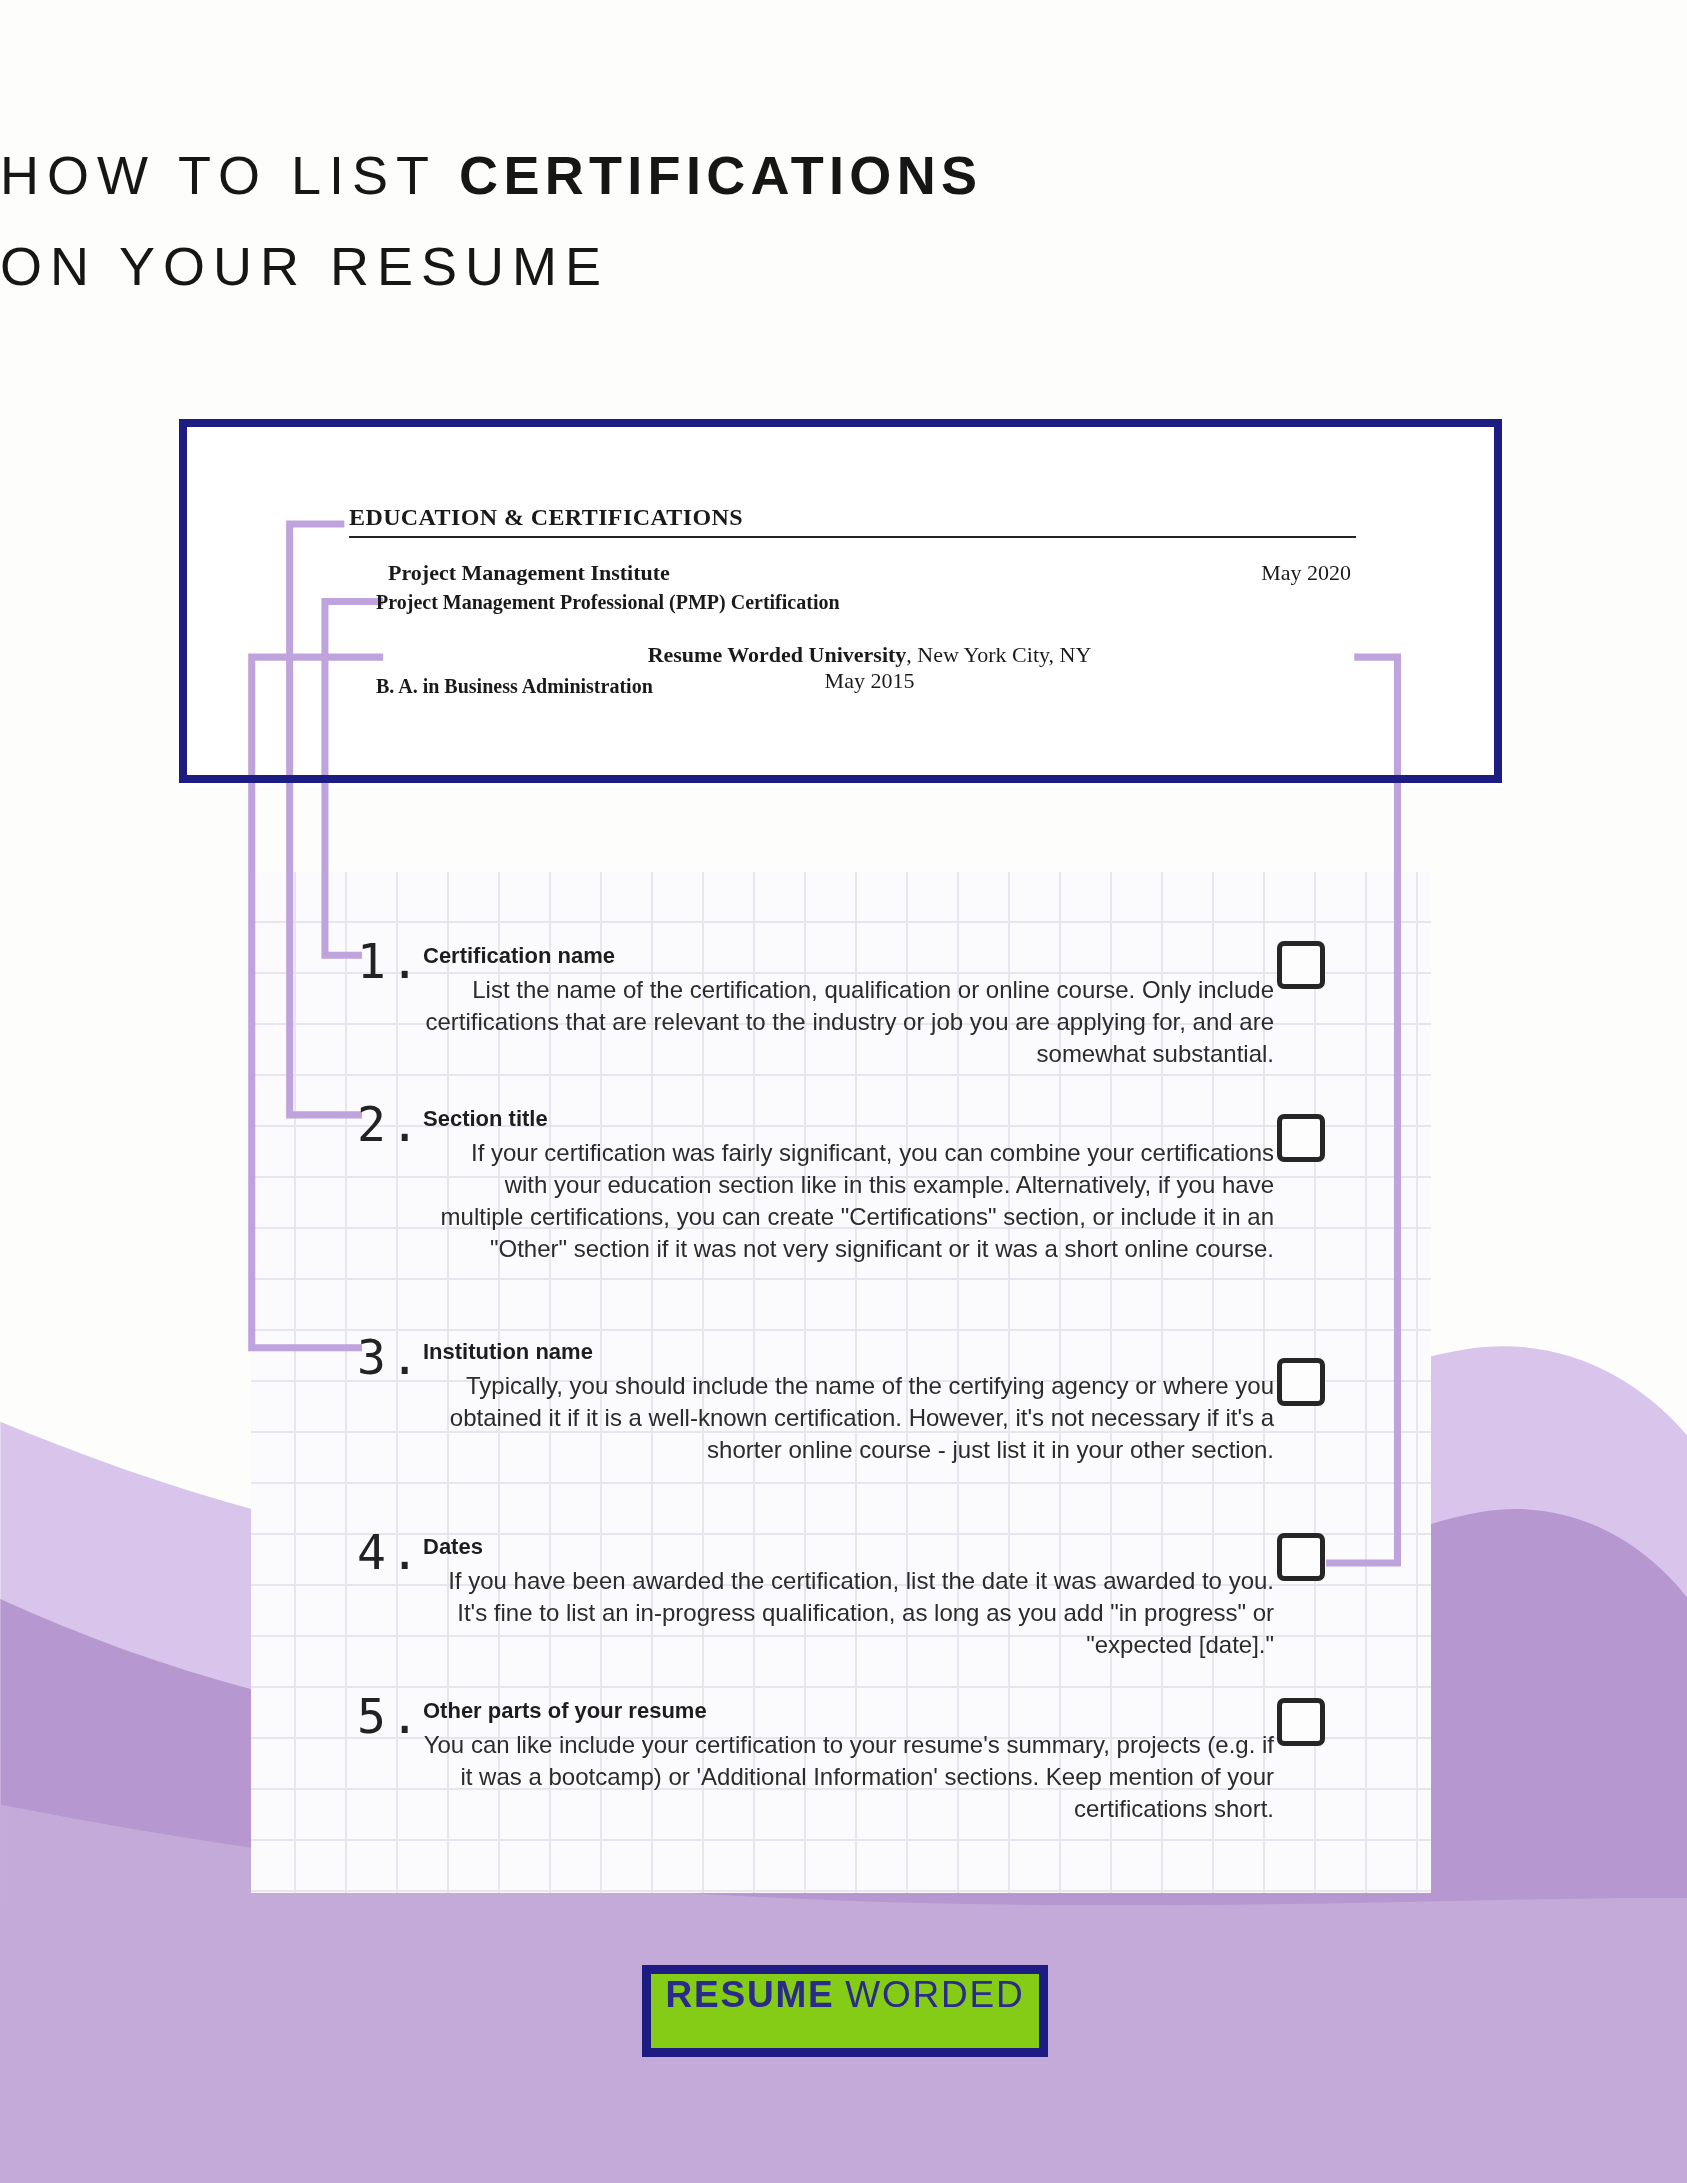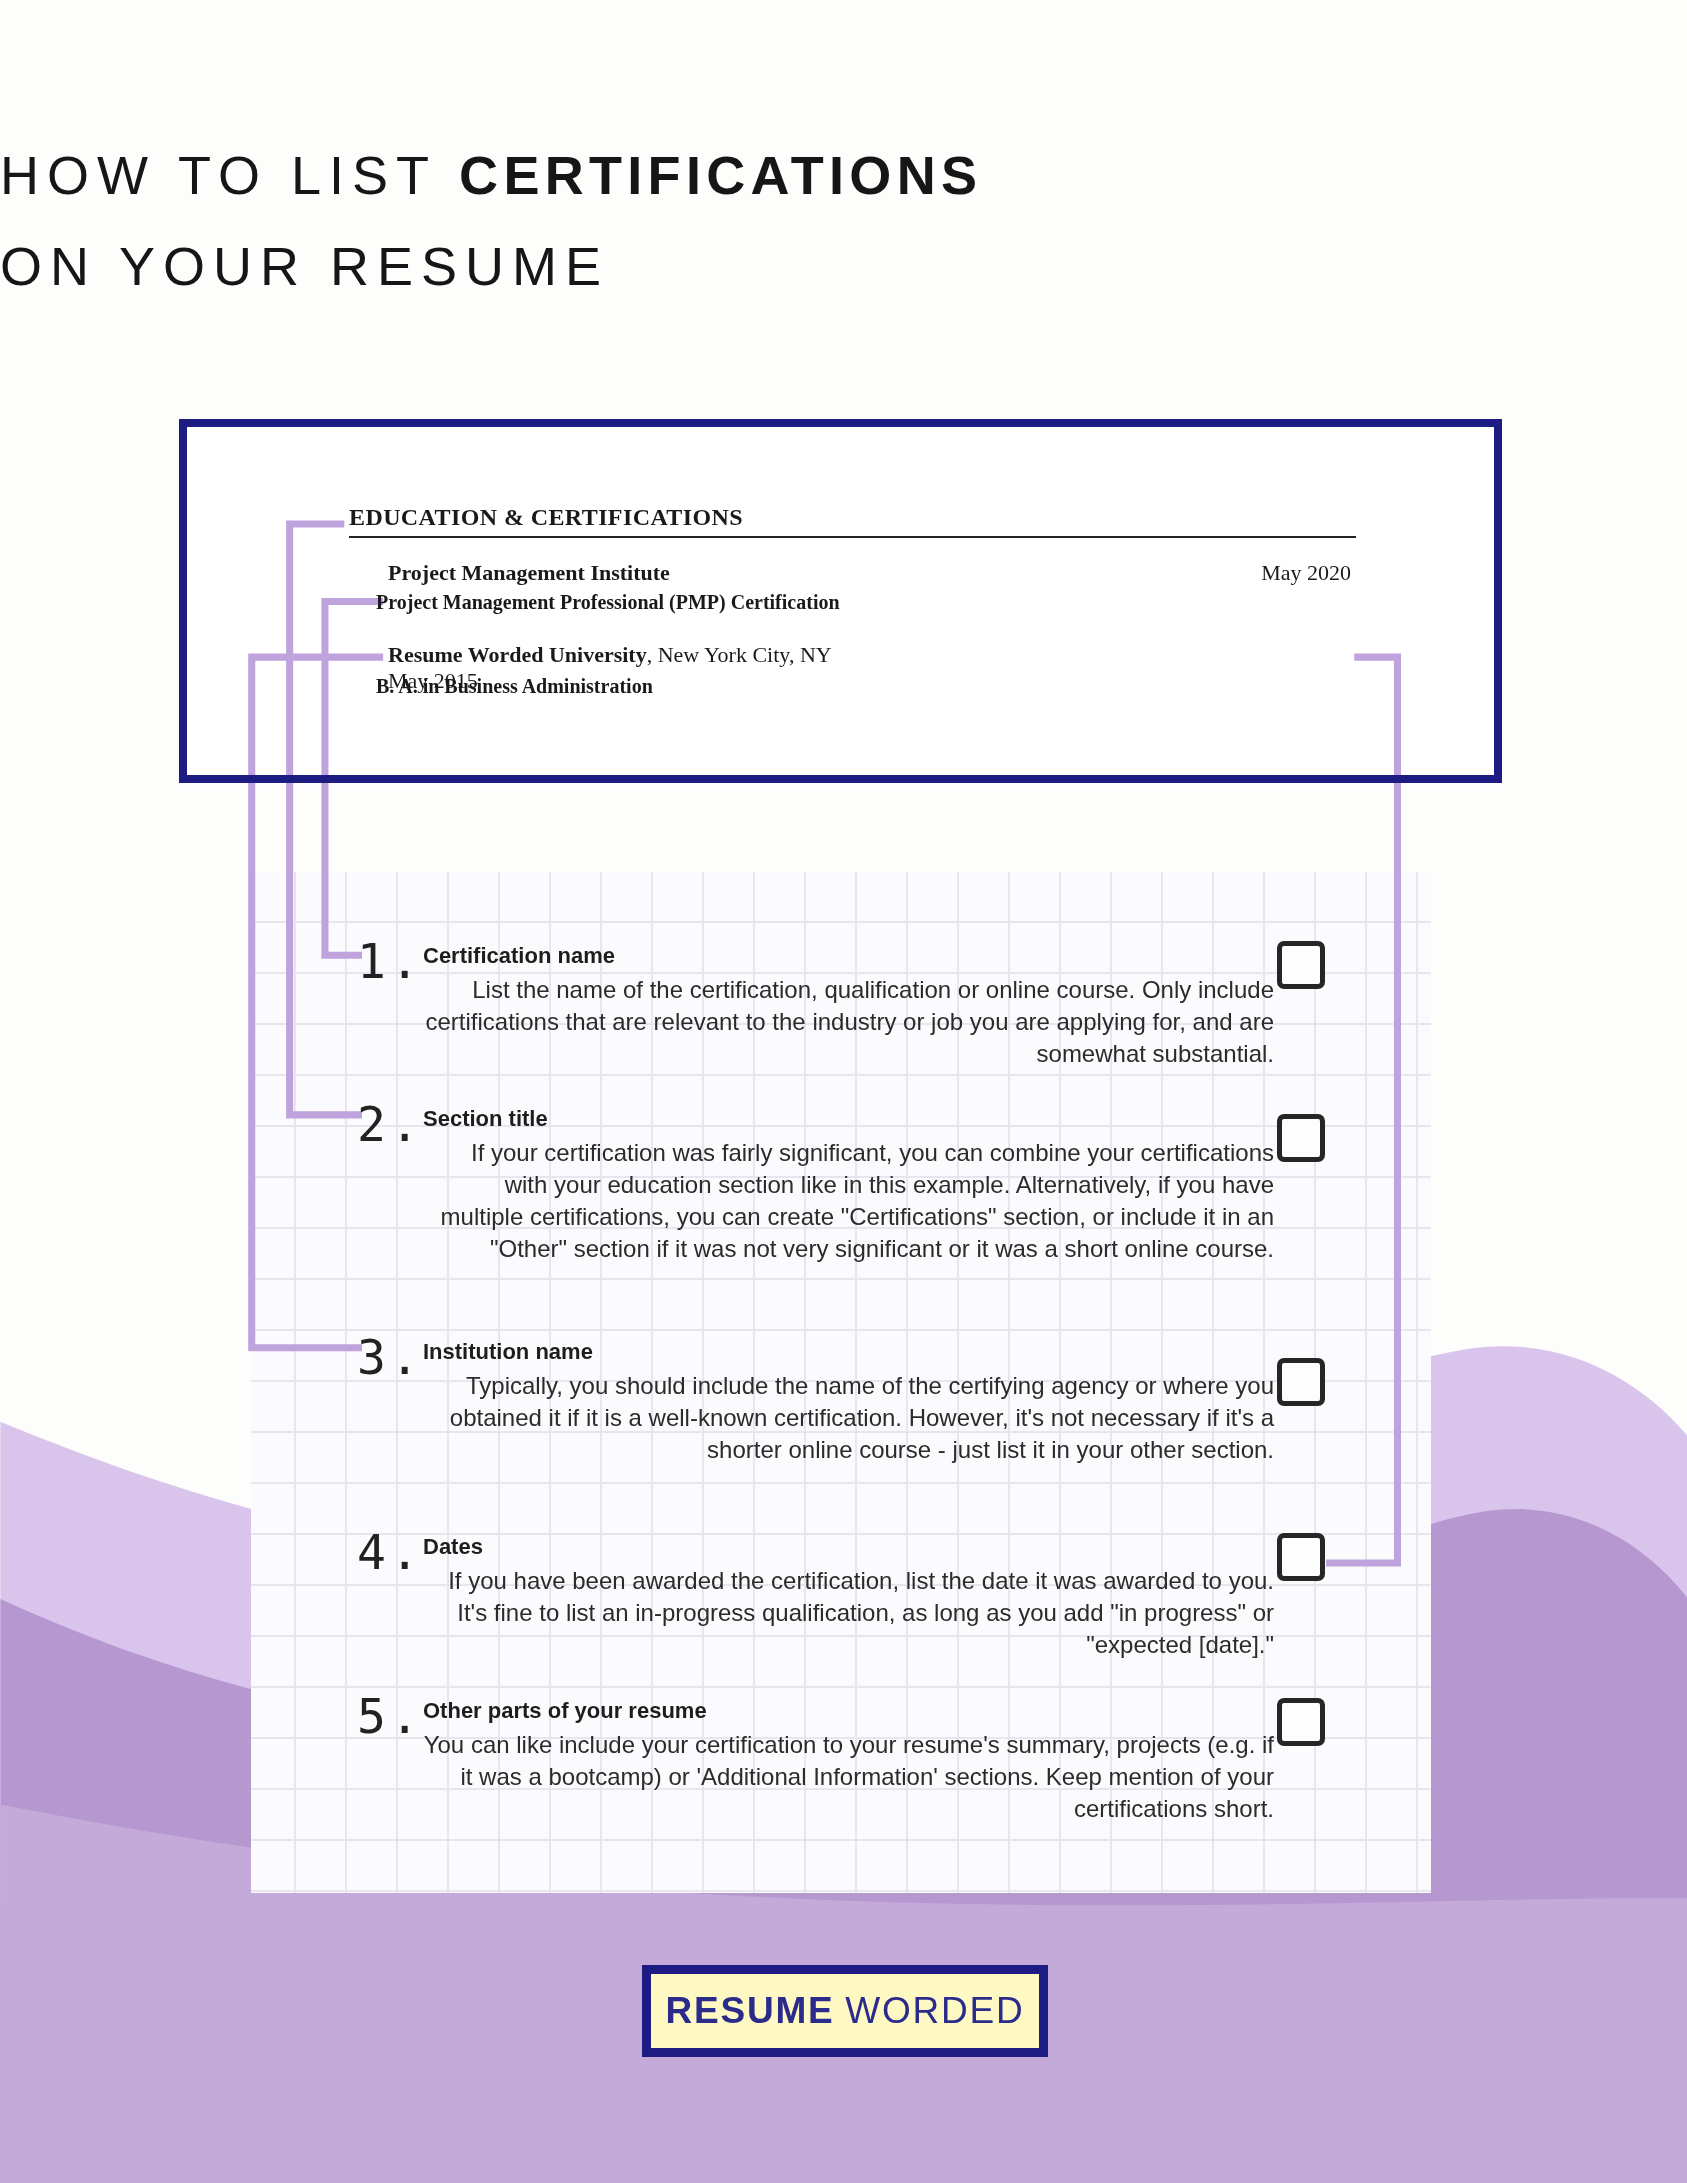--- a/index.html
+++ b/index.html
@@ -23,21 +23,21 @@
   .title{position:absolute;left:0;top:144px;width:1688px;text-align:left;z-index:4;color:#161616;}
   .title .line{font-size:54px;letter-spacing:8px;line-height:62px;font-weight:400;}
   .title .line2{margin-top:29px;}
   .title .bold{font-weight:800;letter-spacing:5.3px;}
   
   .resume-bg{position:absolute;left:179px;top:419px;width:1325px;height:366px;background:#ffffff;z-index:2;}
   .resume-frame{position:absolute;left:179px;top:419px;width:1307px;height:348px;border:8.8px solid var(--navy,#1c1c82);z-index:4;pointer-events:none;}
   .resume-content{position:absolute;left:188px;top:428px;width:1307px;height:348px;z-index:5;font-family:"Liberation Serif",serif;color:#1a1a1a;}
   .rz-heading{position:absolute;left:161px;top:76px;font-size:24px;font-weight:700;letter-spacing:0.4px;}
   .rz-underline{position:absolute;left:161px;top:108px;width:1007px;height:1.8px;background:#232323;}
-  .rz-row{position:absolute;left:200px;width:963px;display:flex;justify-content:space-between;align-items:flex-start;}
+  .rz-row{position:absolute;left:200px;width:963px;display:flex;justify-content:space-between;align-items:center;}
   .rz-org{font-size:22px;font-weight:700;}
   .rz-org .plain{font-weight:400;}
   .rz-date{font-size:22px;font-weight:400;}
   .rz-detail{position:absolute;left:188px;font-size:20px;font-weight:700;text-align:center;}
   .row-1{top:132px;} .detail-1{top:163px;}
   .row-2{top:214px;flex-direction:column;} .detail-2{top:247px;}
   
   #connectors{position:absolute;left:0;top:0;width:1688px;height:2183px;z-index:3;pointer-events:none;}
   #connectors polyline{fill:none;stroke:var(--connector,#bfa3dc);stroke-width:8;}
   
@@ -52,22 +52,22 @@
   .step-text{width:851px;font-size:24px;line-height:32px;margin-top:1.8px;text-align:right;}
   .s1{top:940px;} .s2{top:1103px;} .s3{top:1336px;} .s4{top:1531px;} .s5{top:1695px;}
   .checkbox{
     position:absolute;left:1277px;width:38px;height:38px;z-index:4;
     border:5.3px solid #262626;border-radius:7px;background:#fdfdfe;
   }
   .cb1{top:941px;} .cb2{top:1114px;} .cb3{top:1358px;} .cb4{top:1533px;} .cb5{top:1698px;}
   
   .logo-box{
     position:absolute;left:642px;top:1965px;width:388px;height:74px;z-index:4;
-    background:#fef9c3;border:9.7px solid var(--navy,#1c1c82);
-    display:flex;align-items:center;justify-content:center;
+    background:#84cc16;border:9.7px solid var(--navy,#1c1c82);
+    display:flex;align-items:flex-start;justify-content:center;
     font-size:37px;letter-spacing:1.8px;color:#2b2b8c;white-space:nowrap;
   }
   .logo-box .b{font-weight:800;margin-right:10.6px;}
   .logo-box .l{font-weight:400;}
 </style>
 </head>
 <body>
 
 <svg id="waves" viewBox="0 0 1913 2475" xmlns="http://www.w3.org/2000/svg">
   <path class="wave-light" d="M 0,1612 C 250,1715 520,1792 900,1776 C 1230,1762 1430,1568 1660,1530 C 1762,1513 1852,1556 1913,1628 L 1913,2475 L 0,2475 Z" fill="#d9c5ec"></path>

